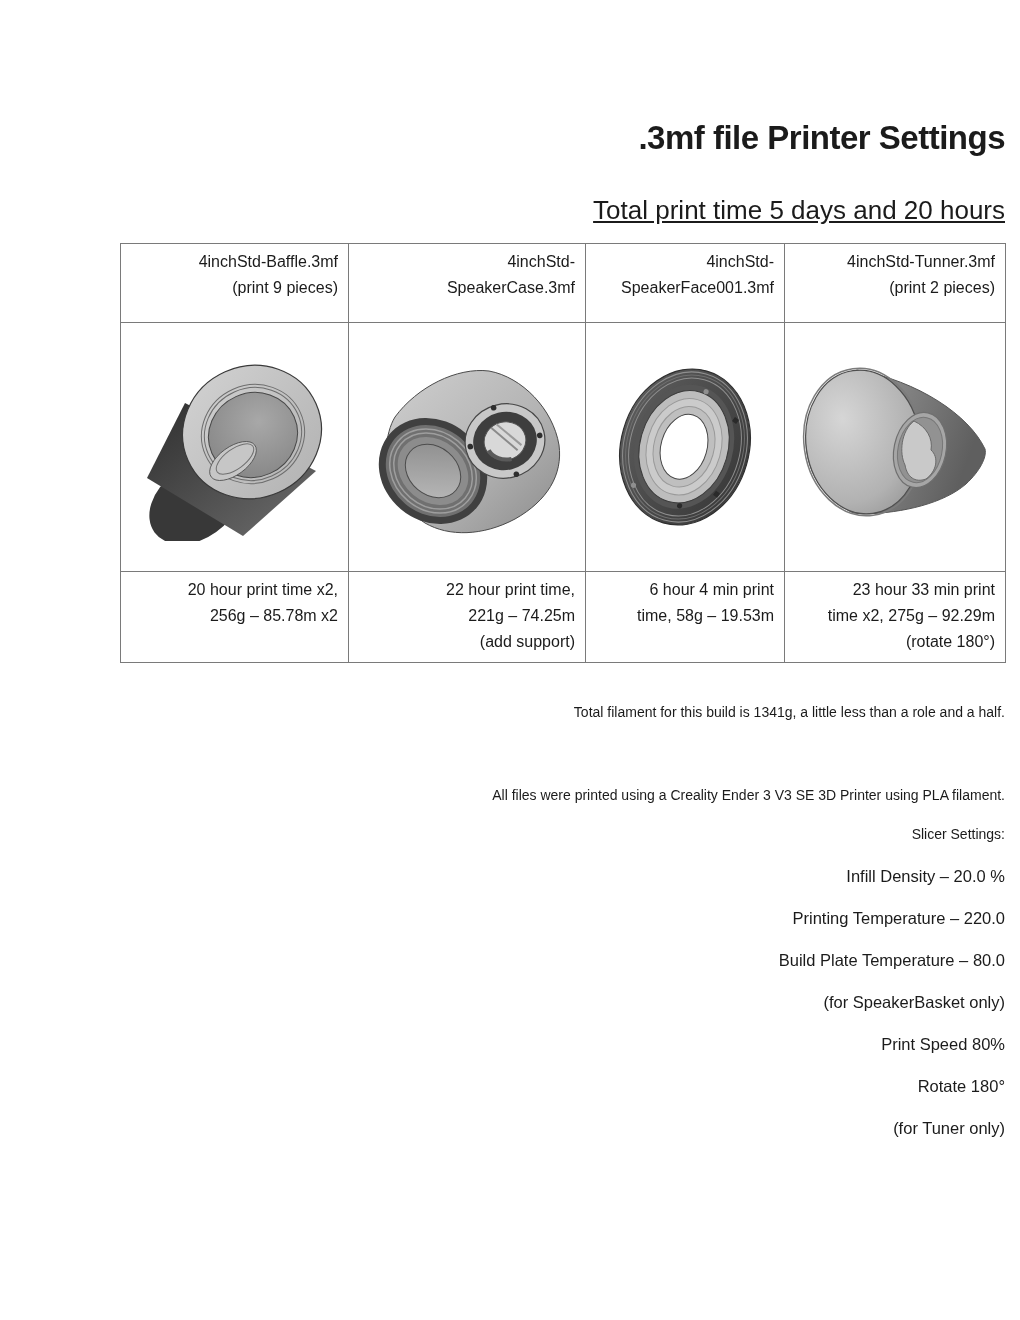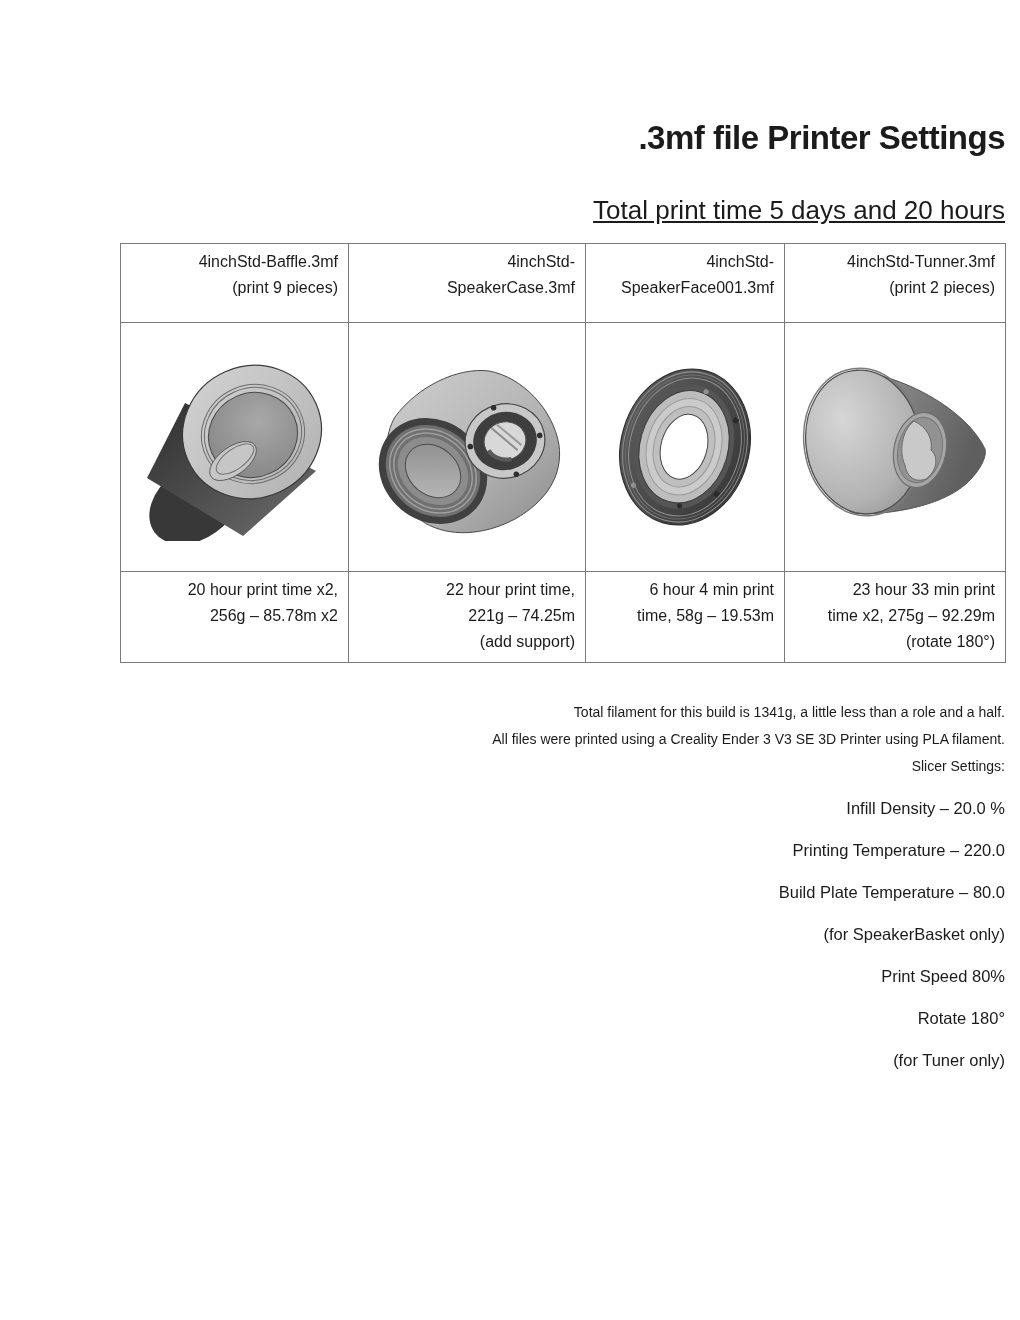--- a/index.html
+++ b/index.html
@@ -53,22 +53,22 @@
     text-align: center;
   }
   tr.img-row svg { display: block; margin: 4px auto; }
   tr.det-row td { height: 80px; }
   p.body-text {
     margin: 0;
     font-size: 14px;
     line-height: 27px;
   }
   p.filament { margin-top: 36px; }
-  p.printer  { }
-  p.slicer-heading { margin-top: 0; }
+  p.printer  { margin-top: 56px; }
+  p.slicer-heading { margin-top: 12px; }
   .setting {
     margin: 15px 0 0 0;
     font-size: 16.5px;
     line-height: 27px;
   }
   .indent-1 { margin-left: 60px; }
   .indent-2 { margin-left: 94px; }
 </style>
 </head>
 <body>

